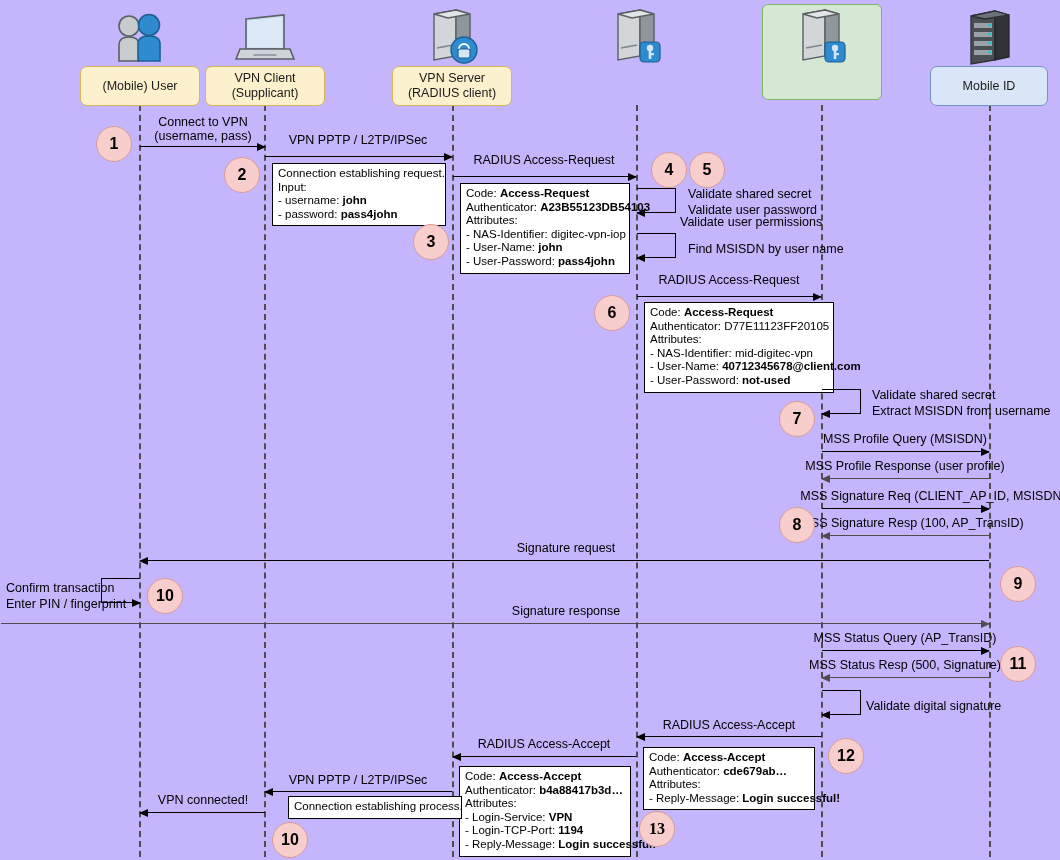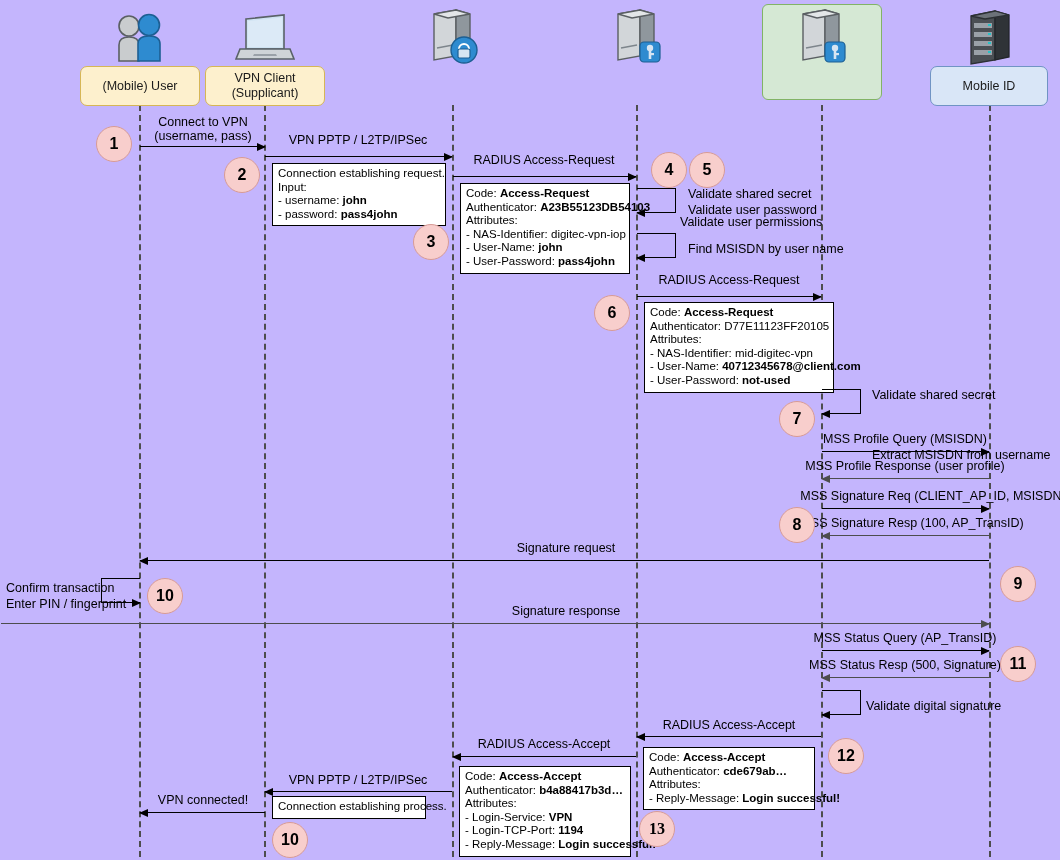--- a/index.html
+++ b/index.html
@@ -235,20 +235,24 @@
     </svg>
   </div>
 
   <div class="actor-box yellow" style="left:80px;top:66px;width:120px;height:40px;">
     <span>(Mobile) User</span>
   </div>
   <div class="actor-box yellow" style="left:205px;top:66px;width:120px;height:40px;flex-direction:column;">
     <span>VPN Client</span>
     <span>(Supplicant)</span>
   </div>
+  <div class="actor-box yellow" style="left:392px;top:66px;width:120px;height:40px;flex-direction:column;">
+    <span>VPN Server</span>
+    <span>(RADIUS client)</span>
+  </div>
   <div class="actor-box blue" style="left:930px;top:66px;width:118px;height:40px;">
     <span>Mobile ID</span>
   </div>
 
   <div class="msg-label c" style="left:203px;top:115px;">Connect to VPN</div>
   <div class="msg-label c" style="left:203px;top:129px;">(username, pass)</div>
   <div class="msg" style="left:140px;top:146px;width:125px;">
     <div class="arrowhead right"></div>
   </div>
   <div class="step" style="left:96px;top:126px;">1</div>
@@ -305,21 +309,21 @@
     <div>- NAS-Identifier: mid-digitec-vpn</div>
     <div>- User-Name: <b>40712345678@client.com</b></div>
     <div>- User-Password: <b>not-used</b></div>
   </div>
   <div class="step" style="left:594px;top:295px;">6</div>
 
   <div class="selfloop" style="left:822px;top:389px;width:39px;height:25px;">
     <div class="tip"></div>
   </div>
   <div class="note-text" style="left:872px;top:387px;">Validate shared secret</div>
-  <div class="note-text" style="left:872px;top:403px;margin-top:44px;">Extract MSISDN from username</div>
+  <div class="note-text" style="left:872px;top:403px;">Extract MSISDN from username</div>
   <div class="step" style="left:779px;top:401px;">7</div>
 
   <div class="msg-label c" style="left:905px;top:432px;">MSS Profile Query (MSISDN)</div>
   <div class="msg" style="left:822px;top:451px;width:167px;">
     <div class="arrowhead right"></div>
   </div>
 
   <div class="msg-label c" style="left:905px;top:459px;">MSS Profile Response (user profile)</div>
   <div class="msg gray" style="left:822px;top:478px;width:167px;">
     <div class="arrowhead gray left"></div>
@@ -392,21 +396,21 @@
     <div>- Login-Service: <b>VPN</b></div>
     <div>- Login-TCP-Port: <b>1194</b></div>
     <div>- Reply-Message: <b>Login successful!</b></div>
   </div>
   <div class="step" style="left:639px;top:811px;font-family:Liberation Serif, serif;">13</div>
 
   <div class="msg-label c" style="left:358px;top:773px;">VPN PPTP / L2TP/IPSec</div>
   <div class="msg" style="left:265px;top:791px;width:187px;">
     <div class="arrowhead left"></div>
   </div>
-  <div class="packet" style="left:272px;top:796px;width:154px;">
+  <div class="packet" style="left:288px;top:796px;width:174px;">
     <div>Connection establishing process.</div>
   </div>
   <div class="msg-label c" style="left:203px;top:793px;">VPN connected!</div>
   <div class="msg" style="left:140px;top:812px;width:125px;">
     <div class="arrowhead left"></div>
   </div>
   <div class="step" style="left:272px;top:822px;">10</div>
 
 </div>
 

